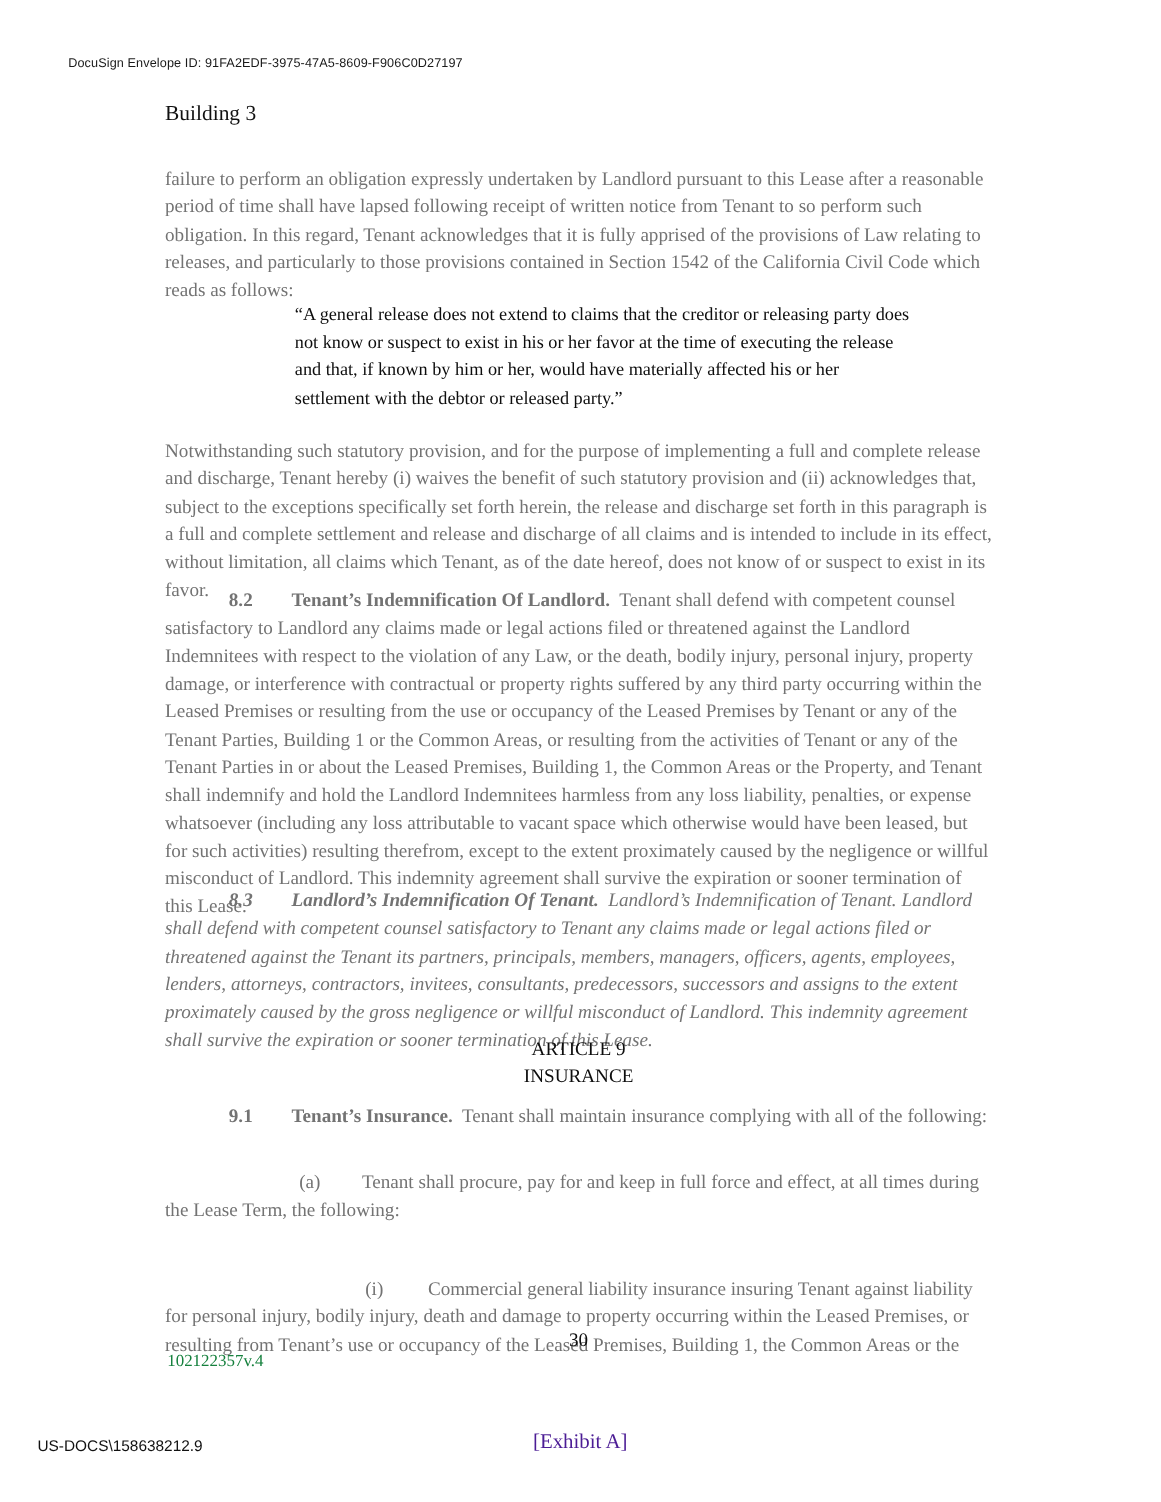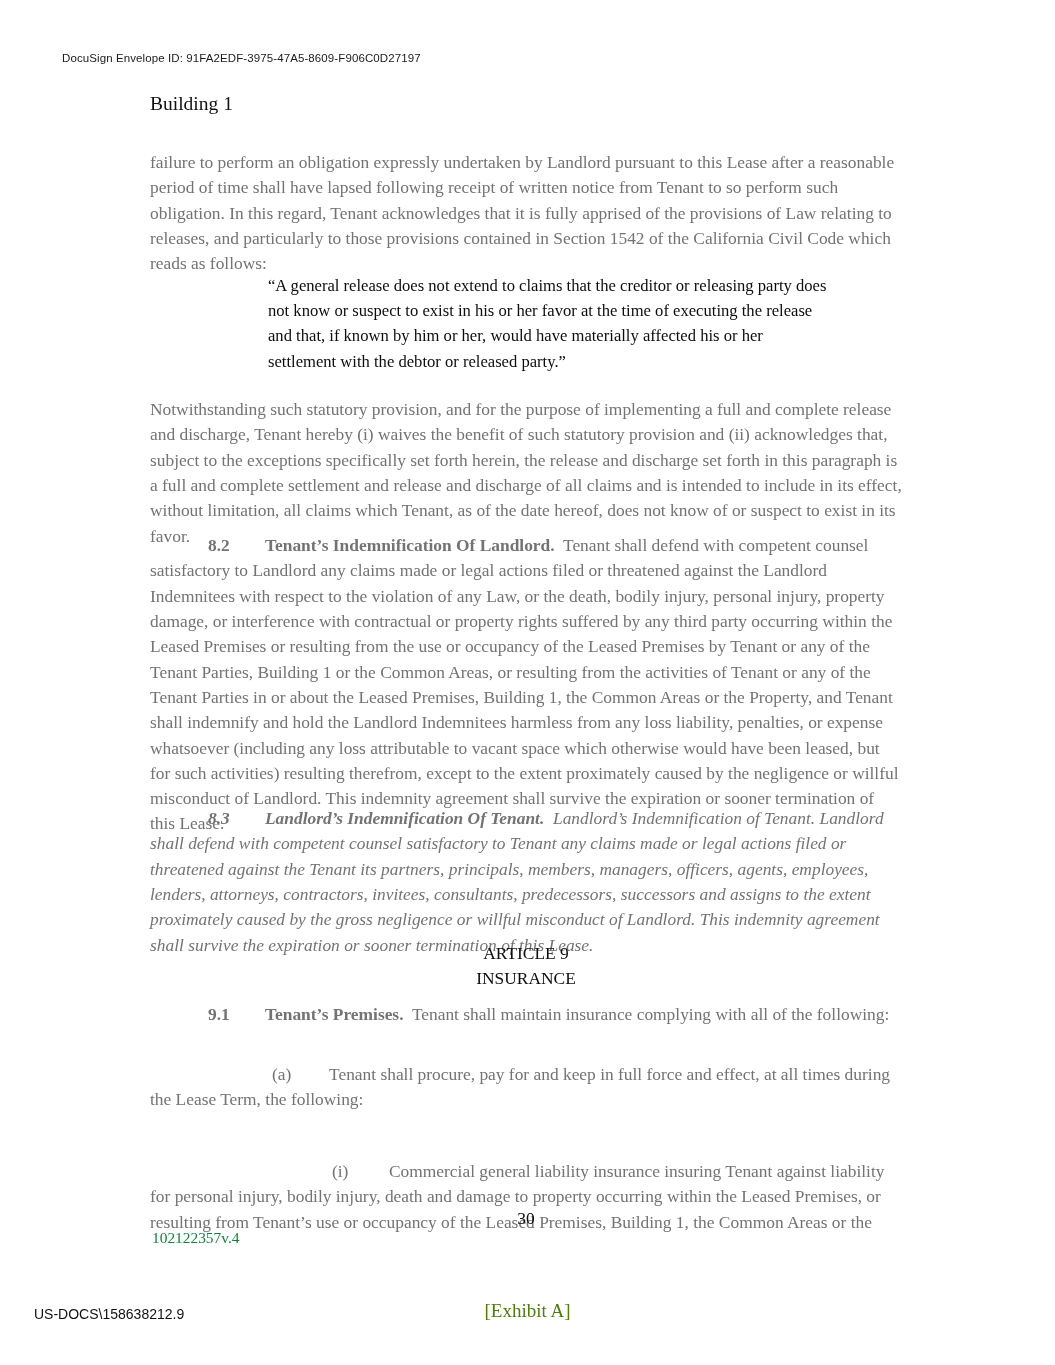--- a/index.html
+++ b/index.html
@@ -111,31 +111,31 @@
     font-size: 14px;
     color: #111111;
   }
   .footer-center {
     position: absolute;
     top: 1300px;
     left: 0;
     width: 1055px;
     text-align: center;
     font-size: 19px;
-    color: #4d7c0f;
+    color: #4c1d95;
   }
 </style>
 </head>
 <body>
 
 <div class="page">
 
   <div class="docusign-header">DocuSign Envelope ID: 91FA2EDF-3975-47A5-8609-F906C0D27197</div>
 
-  <div class="building-label">Building 1</div>
+  <div class="building-label">Building 3</div>
 
   <div class="body-block p1">failure to perform an obligation expressly undertaken by Landlord pursuant to this Lease after a reasonable period of time shall have lapsed following receipt of written notice from Tenant to so perform such obligation.  In this regard, Tenant acknowledges that it is fully apprised of the provisions of Law relating to releases, and particularly to those provisions contained in Section 1542 of the California Civil Code which reads as follows:</div>
 
   <div class="quote">“A general release does not extend to claims that the creditor or releasing party does not know or suspect to exist in his or her favor at the time of executing the release and that, if known by him or her, would have materially affected his or her settlement with the debtor or released party.”</div>
 
   <div class="body-block p2">Notwithstanding such statutory provision, and for the purpose of implementing a full and complete release and discharge, Tenant hereby (i) waives the benefit of such statutory provision and (ii) acknowledges that, subject to the exceptions specifically set forth herein, the release and discharge set forth in this paragraph is a full and complete settlement and release and discharge of all claims and is intended to include in its effect, without limitation, all claims which Tenant, as of the date hereof, does not know of or suspect to exist in its favor.</div>
 
   <div class="body-block p3">
     <span class="indent"></span><span class="num">8.2</span><b>Tenant’s Indemnification Of Landlord.</b>&nbsp; <span>Tenant shall defend with competent counsel satisfactory to Landlord any claims made or legal actions filed or threatened against the Landlord Indemnitees with respect to the violation of any Law, or the death, bodily injury, personal injury, property damage, or interference with contractual or property rights suffered by any third party occurring within the Leased Premises or resulting from the use or occupancy of the Leased Premises by Tenant or any of the Tenant Parties, Building 1 or the Common Areas, or resulting from the activities of Tenant or any of the Tenant Parties in or about the Leased Premises, Building 1, the Common Areas or the Property, and Tenant shall indemnify and hold the Landlord Indemnitees harmless from any loss liability, penalties, or expense whatsoever (including any loss attributable to vacant space which otherwise would have been leased, but for such activities) resulting therefrom, except to the extent proximately caused by the negligence or willful misconduct of Landlord.  This indemnity agreement shall survive the expiration or sooner termination of this Lease.</span>
   </div>
@@ -143,21 +143,21 @@
   <div class="body-block p4">
     <span class="indent"></span><span class="num">8.3</span><b>Landlord’s Indemnification Of Tenant.</b>&nbsp; <span>Landlord’s Indemnification of Tenant.  Landlord shall defend with competent counsel satisfactory to Tenant any claims made or legal actions filed or threatened against the Tenant its partners, principals, members, managers, officers, agents, employees, lenders, attorneys, contractors, invitees, consultants, predecessors, successors and assigns to the extent proximately caused by the gross negligence or willful misconduct of Landlord.  This indemnity agreement shall survive the expiration or sooner termination of this Lease.</span>
   </div>
 
   <div class="article-heading">
     <div>ARTICLE 9</div>
     <div>INSURANCE</div>
   </div>
 
   <div class="body-block p5">
-    <span class="indent"></span><span class="num">9.1</span><b>Tenant’s Premises.</b>&nbsp; <span>Tenant shall maintain insurance complying with all of the following:</span>
+    <span class="indent"></span><span class="num">9.1</span><b>Tenant’s Insurance.</b>&nbsp; <span>Tenant shall maintain insurance complying with all of the following:</span>
   </div>
 
   <div class="body-block p6">
     <span class="indent-wide"></span><span class="num-plain">(a)</span><span>Tenant shall procure, pay for and keep in full force and effect, at all times during the Lease Term, the following:</span>
   </div>
 
   <div class="body-block p7">
     <span class="indent-xwide"></span><span class="num-plain">(i)</span><span>Commercial general liability insurance insuring Tenant against liability for personal injury, bodily injury, death and damage to property occurring within the Leased Premises, or resulting from Tenant’s use or occupancy of the Leased Premises, Building 1, the Common Areas or the</span>
   </div>
 

